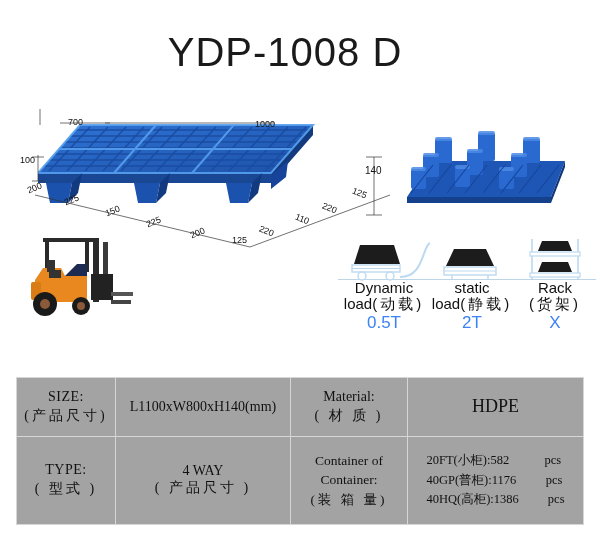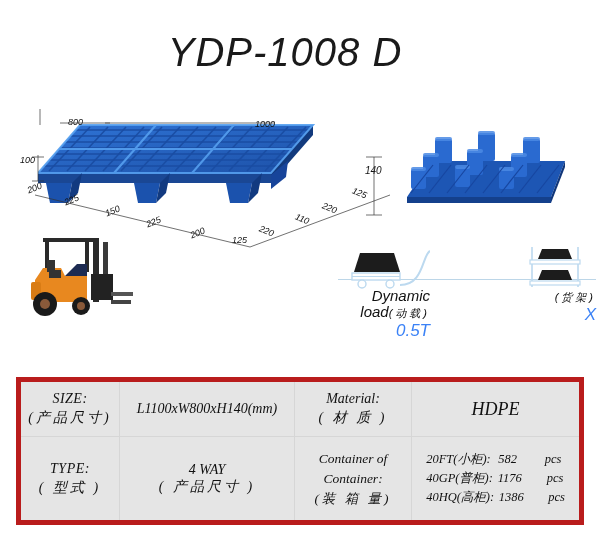--- a/index.html
+++ b/index.html
@@ -1,21 +1,21 @@
 <!DOCTYPE html>
 <html><head>
 <meta charset="utf-8">
 <style>
   html,body{margin:0;padding:0;}
   body{
     width:600px;height:539px;background:#ffffff;
     font-family:"Liberation Serif",serif;
     position:relative;overflow:hidden;
   }
-  #page{position:relative;width:510px;height:539px;font-style:italic;}
+  #page{position:relative;width:510px;height:539px;}
 
   
   .title{
     position:absolute;left:0;top:30px;width:600px;
     text-align:center;
     font-family:"Liberation Sans",sans-serif;
     font-size:40px;letter-spacing:1px;color:#1a1a1a;
     padding-right:30px;box-sizing:border-box;
   }
 
@@ -30,57 +30,57 @@
     position:absolute;
     font-family:"Liberation Sans",sans-serif;
     font-size:9px;color:#111;white-space:nowrap;
   }
 
   
   .forklift{position:absolute;left:25px;top:135px;width:110px;height:95px;}
 
   
   .loads{position:absolute;left:338px;top:140px;width:258px;height:110px;}
-  .loadcol{position:absolute;top:8px;text-align:right;}
+  .loadcol{position:absolute;top:0;text-align:center;}
   .loadcol .icon{height:45px;position:relative;}
   .loadcol .lbl{
     font-family:"Liberation Sans",sans-serif;
     font-size:15px;color:#111;line-height:1.05;white-space:nowrap;
   }
-  .loadcol .lbl .cn{font-size:11px;margin-top:24px;}
+  .loadcol .lbl .cn{font-size:15px;margin-top:24px;}
   .loadcol .val{
     font-family:"Liberation Sans",sans-serif;
     font-size:17px;color:#3b82f6;margin-top:1px;
   }
   .ground{
     position:absolute;left:0;top:44px;width:258px;height:1px;background:#bcd6e8;
   }
 
   
   .spec-table{
     position:absolute;left:16px;top:377px;width:568px;height:148px;
-    border:5px solid #b91c1c;border-collapse:collapse;
-    background:#e5e5e5;
+    border:1px solid #b91c1c;border-collapse:collapse;
+    background:#a3a3a3;
   }
   .spec-table td{
     border:1px solid #d6d6d6;
     text-align:center;vertical-align:middle;
     color:#111;
     font-family:"Liberation Serif",serif;
   }
   .c-label{width:96px;font-size:14px;line-height:1.35;letter-spacing:.5px;}
   .c-val1{width:172px;font-size:14px;}
   .c-label2{width:114px;font-size:14px;line-height:1.35;}
   .c-val2{font-size:18px;}
   .cn{letter-spacing:3px;}
   .qty-list{
     display:inline-block;text-align:left;
     font-size:12.5px;line-height:1.55;white-space:nowrap;
   }
-  .qty-list .num{display:inline-block;width:34px;text-align:center;}
+  .qty-list .num{display:inline-block;width:34px;text-align:left;}
   .qty-list .pcs{margin-left:20px;}
   .qlabel{font-size:13.5px;line-height:1.45;}
 </style>
 </head>
 <body>
 
 <div id="page">
 
   <div class="title">YDP-1008  D</div>
 
@@ -140,21 +140,21 @@
         <polygon points="34,66 44,56 40,76 30,86"></polygon>
         <polygon points="122,66 132,56 128,76 118,86"></polygon>
         <polygon points="214,66 224,56 220,76 210,86"></polygon>
       </g>
 
       <g fill="#17449a">
         <polygon points="233,58 250,44 248,60 233,72"></polygon>
       </g>
     </svg>
 
-    <div class="dimlabel" style="left:68px;top:22px;">800</div>
+    <div class="dimlabel" style="left:68px;top:22px;">700</div>
     <div class="dimlabel" style="left:255px;top:24px;">1000</div>
     <div class="dimlabel" style="left:20px;top:60px;">100</div>
     <div class="dimlabel" style="left:365px;top:70px;font-size:10px;">140</div>
 
     <div class="dimlabel" style="left:27px;top:88px;transform:rotate(-22deg);">200</div>
     <div class="dimlabel" style="left:64px;top:100px;transform:rotate(-22deg);">225</div>
     <div class="dimlabel" style="left:105px;top:111px;transform:rotate(-22deg);">150</div>
     <div class="dimlabel" style="left:146px;top:122px;transform:rotate(-22deg);">225</div>
     <div class="dimlabel" style="left:190px;top:133px;transform:rotate(-22deg);">200</div>
 
@@ -264,35 +264,50 @@
             <circle cx="52" cy="41" r="4" fill="#fff" stroke="#bcd9ef" stroke-width="1.4"></circle>
 
             <polygon points="22,10 56,10 62,29 16,29" fill="#1c1c1c"></polygon>
           </svg>
         </div>
         <div class="lbl">Dynamic</div>
         <div class="lbl"><span>load</span><span class="cn">(动载)</span></div>
         <div class="val">0.5T</div>
       </div>
 
+      <div class="loadcol" style="left:92px;width:84px;">
+        <div class="icon">
+          <svg viewBox="0 0 84 46" width="84" height="46">
+            <rect x="14" y="32" width="52" height="8" fill="#ffffff" stroke="#bcd9ef" stroke-width="1.4"></rect>
+            <line x1="14" y1="36" x2="66" y2="36" stroke="#bcd9ef" stroke-width="1"></line>
+            <line x1="22" y1="40" x2="22" y2="44" stroke="#bcd9ef" stroke-width="1.4"></line>
+            <line x1="58" y1="40" x2="58" y2="44" stroke="#bcd9ef" stroke-width="1.4"></line>
+            <polygon points="24,14 56,14 64,31 16,31" fill="#1c1c1c"></polygon>
+          </svg>
+        </div>
+        <div class="lbl">static</div>
+        <div class="lbl"><span>load</span><span class="cn">(静载)</span></div>
+        <div class="val">2T</div>
+      </div>
 
       <div class="loadcol" style="left:176px;width:82px;">
         <div class="icon">
           <svg viewBox="0 0 82 46" width="82" height="46">
 
             <line x1="18" y1="4" x2="18" y2="44" stroke="#bcd9ef" stroke-width="1.6"></line>
             <line x1="64" y1="4" x2="64" y2="44" stroke="#bcd9ef" stroke-width="1.6"></line>
 
             <rect x="16" y="17" width="50" height="4" fill="#fff" stroke="#bcd9ef" stroke-width="1.2"></rect>
             <rect x="16" y="38" width="50" height="4" fill="#fff" stroke="#bcd9ef" stroke-width="1.2"></rect>
 
             <polygon points="28,6 54,6 58,16 24,16" fill="#1c1c1c"></polygon>
             <polygon points="28,27 54,27 58,37 24,37" fill="#1c1c1c"></polygon>
           </svg>
         </div>
+        <div class="lbl">Rack</div>
         <div class="lbl"><span class="cn">(货架)</span></div>
         <div class="val">X</div>
       </div>
     </div>
   </div>
 
   <table class="spec-table">
     <tbody>
       <tr>
         <td class="c-label">

